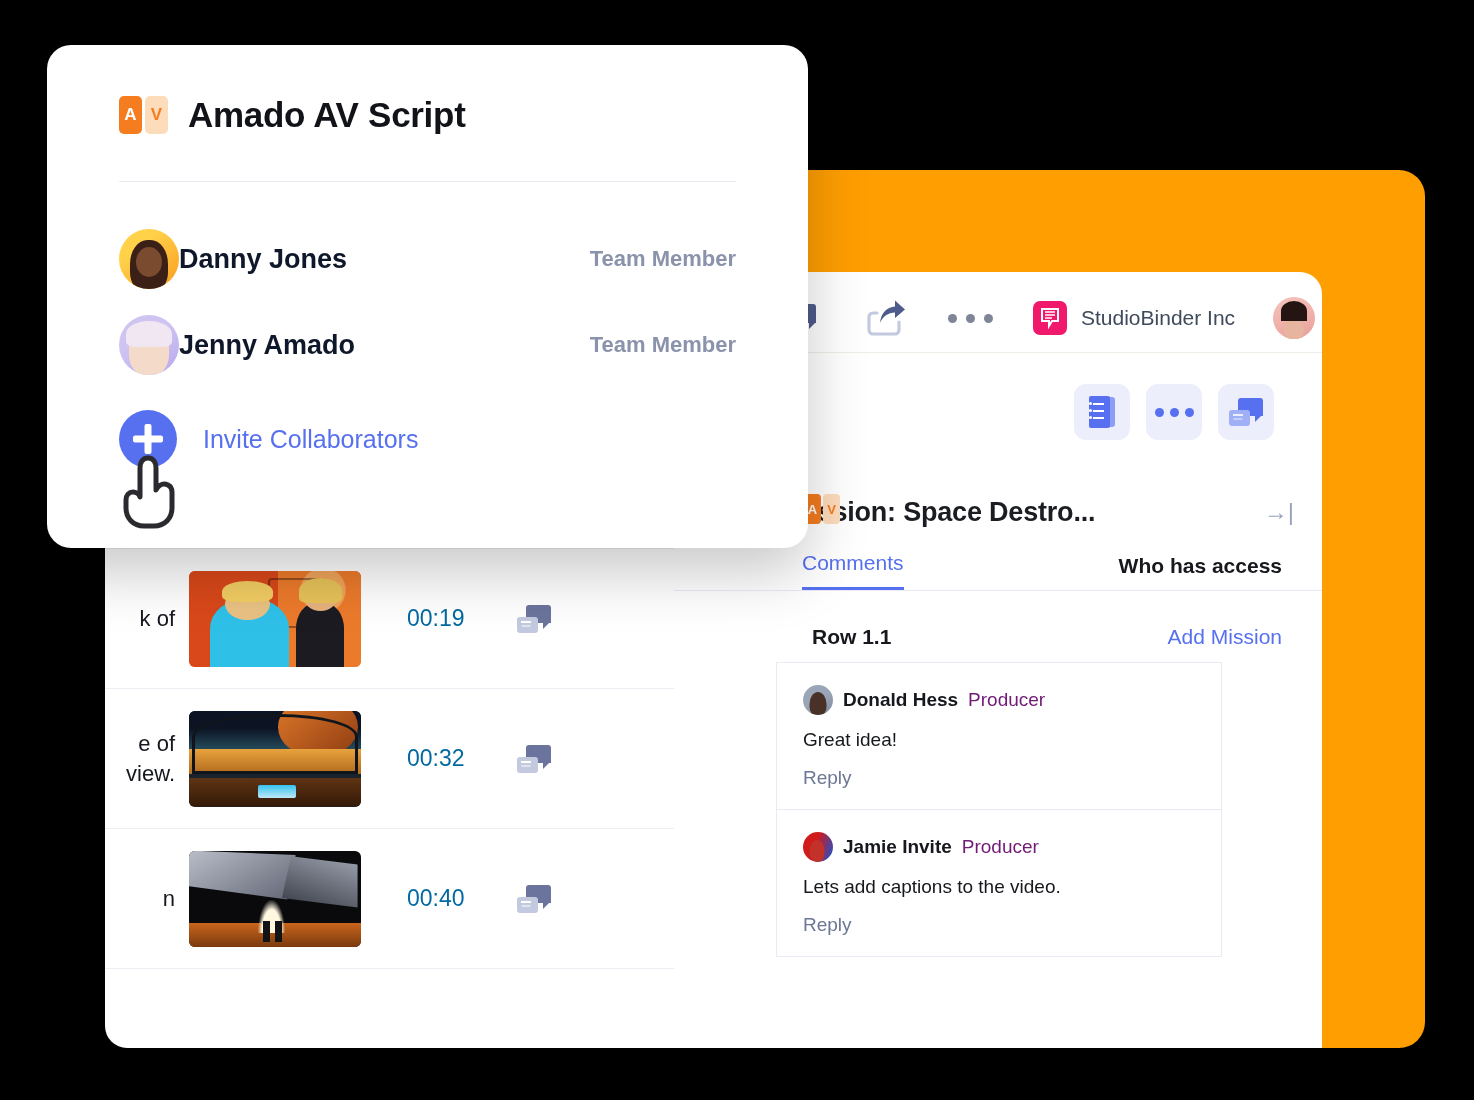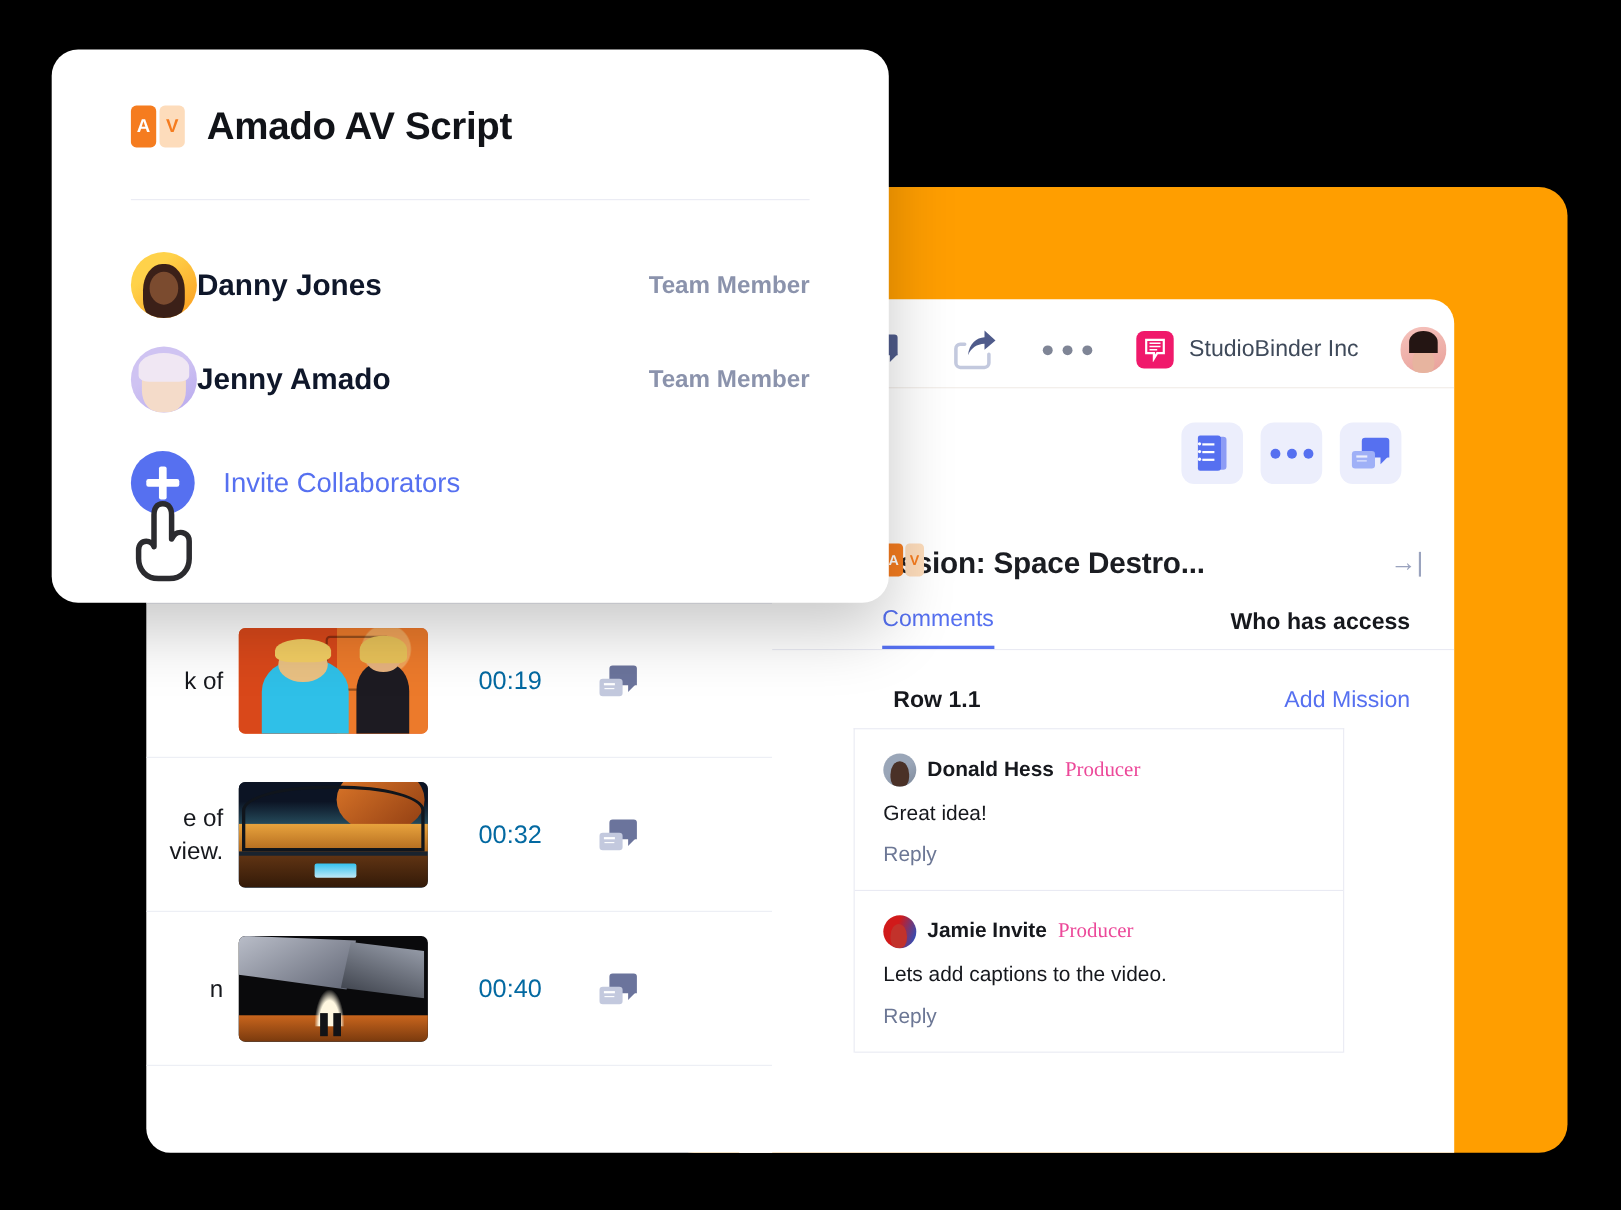--- a/index.html
+++ b/index.html
@@ -200,33 +200,32 @@
   .av-donald::after {
     content:""; position:absolute; left:50%; top:22%; transform:translateX(-50%);
     width: 17px; height: 24px; border-radius: 50% 50% 40% 40%; background: #4a3127;
   }
   .av-jamie { background: linear-gradient(110deg,#d11a1a 0 40%, #1257d6 100%); }
   .av-jamie::after{
     content:""; position:absolute; left:48%; top:26%; transform:translateX(-50%);
     width: 15px; height: 22px; border-radius:50% 50% 42% 42%; background:#c2322b;
   }
   .c-name { font-size: 19px; font-weight: bold; color: #16181d; }
-  .c-role { font-size: 19px; color: #ec4899; font-family: Liberation Serif, serif; }
+  .c-role { font-size: 19px; color: #701a75; }
   .c-text { font-size: 19px; color: #16181d; margin-bottom: 16px; }
   .c-reply { font-size: 19px; color: #6c7795; }
 
   
   .script-panel {
     position: absolute;
     left: 105px; top: 330px;
     width: 569px; height: 718px;
     background: #fff;
     border-radius: 0 0 0 22px;
     overflow: hidden;
-    margin-left: 28px;
   }
   .script-rows { position: absolute; left: 0; top: 218px; width: 100%; }
   .srow {
     height: 140px; border-top: 1px solid #eceef4;
     display: flex; align-items: center; padding-left: 8px;
   }
   .srow-text {
     width: 72px; font-size: 22px; color: #16181d; line-height: 1.35;
     text-align: right; padding-right: 10px;
   }

